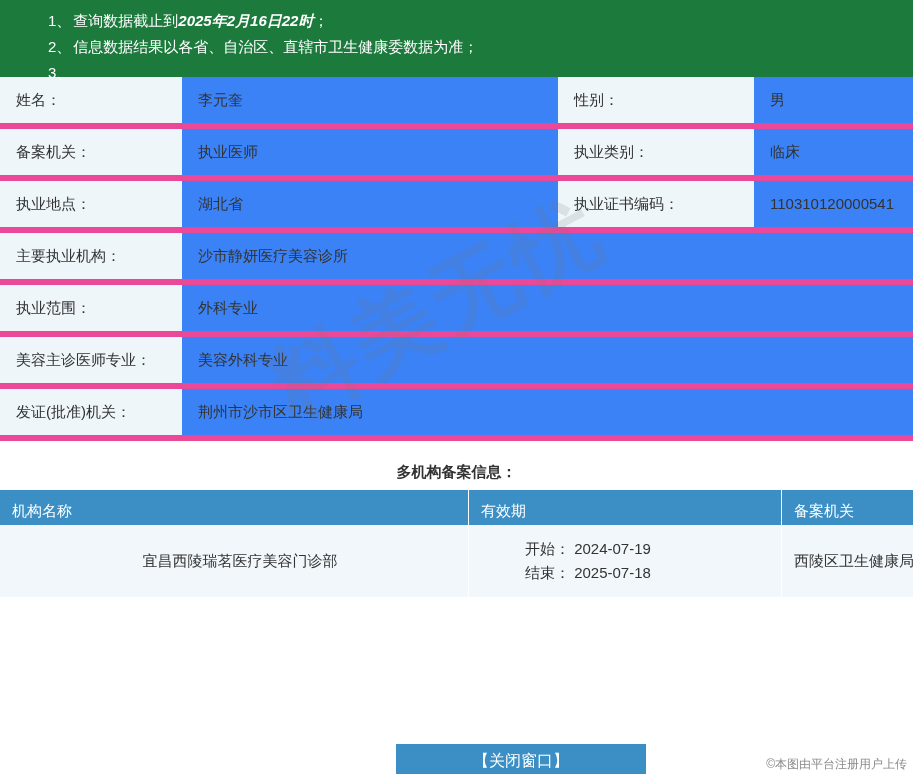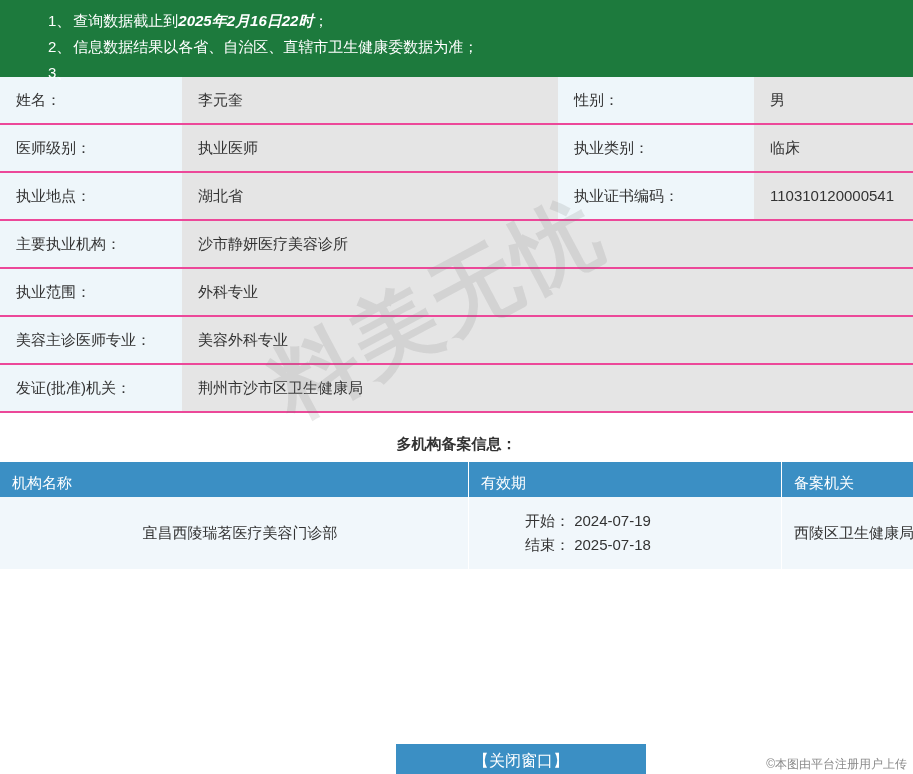--- a/index.html
+++ b/index.html
@@ -41,32 +41,32 @@
     font-style: italic;
   }
 
   
   .info-table {
     width: 913px;
     border-collapse: collapse;
     table-layout: fixed;
   }
   .info-table td {
-    border-bottom: 2px solid #ec4899;
+    border-bottom: 6px solid #ec4899;
     padding: 12px 0 12px 16px;
     font-size: 15px;
     vertical-align: middle;
     line-height: 22px;
   }
   .lbl {
     background: #eef6fa;
     color: #333;
   }
   .val {
-    background: #e5e5e5;
+    background: #3b82f6;
     color: #333;
   }
   .c1 { width: 166px; }
   .c2 { width: 360px; }
   .c3 { width: 180px; }
   .c4 { width: 207px; }
 
   
   .section-title {
     text-align: center;
@@ -183,21 +183,21 @@
 
 <table class="info-table">
   <tbody>
     <tr>
       <td class="lbl c1">姓名：</td>
       <td class="val c2">李元奎</td>
       <td class="lbl c3">性别：</td>
       <td class="val c4">男</td>
     </tr>
     <tr>
-      <td class="lbl c1">医师级别：</td>
+      <td class="lbl c1">备案机关：</td>
       <td class="val c2">执业医师</td>
       <td class="lbl c3">执业类别：</td>
       <td class="val c4">临床</td>
     </tr>
     <tr>
       <td class="lbl c1">执业地点：</td>
       <td class="val c2">湖北省</td>
       <td class="lbl c3">执业证书编码：</td>
       <td class="val c4">110310120000541</td>
     </tr>

